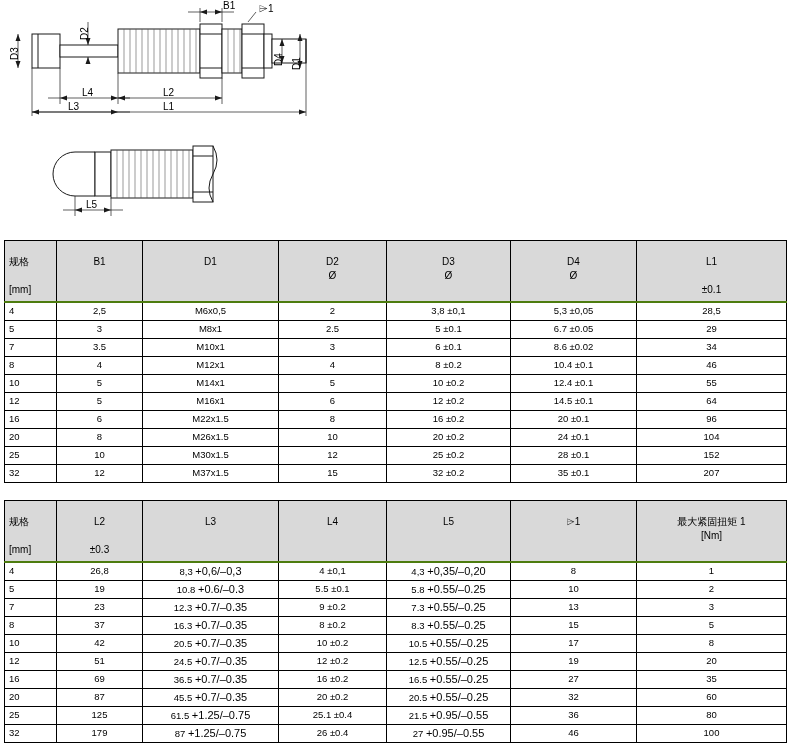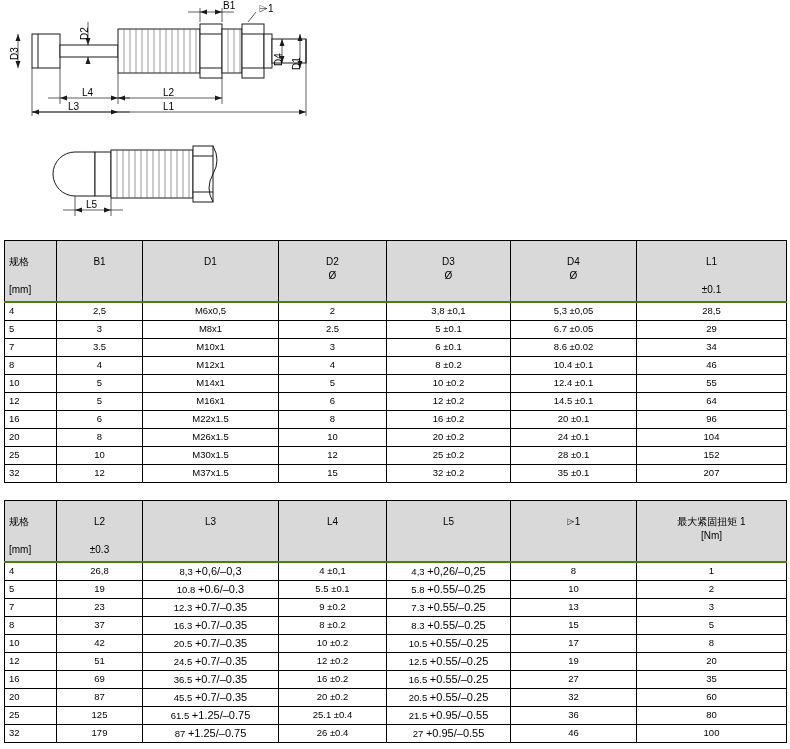--- a/index.html
+++ b/index.html
@@ -392,21 +392,21 @@
         <td></td>
         <td></td>
       </tr>
     </thead>
     <tbody id="t2body">
         <tr>
           <td class="left">4</td>
           <td>26,8</td>
           <td>8,3 <span class="sup">+0,6/–0,3</span></td>
           <td>4 ±0,1</td>
-          <td>4,3 <span class="sup">+0,26/–0,25</span></td>
+          <td>4,3 <span class="sup">+0,35/–0,20</span></td>
           <td>8</td>
           <td>1</td>
         </tr>
         <tr>
           <td class="left">5</td>
           <td>19</td>
           <td>10.8 <span class="sup">+0.6/–0.3</span></td>
           <td>5.5 ±0.1</td>
           <td>5.8 <span class="sup">+0.55/–0.25</span></td>
           <td>10</td>

